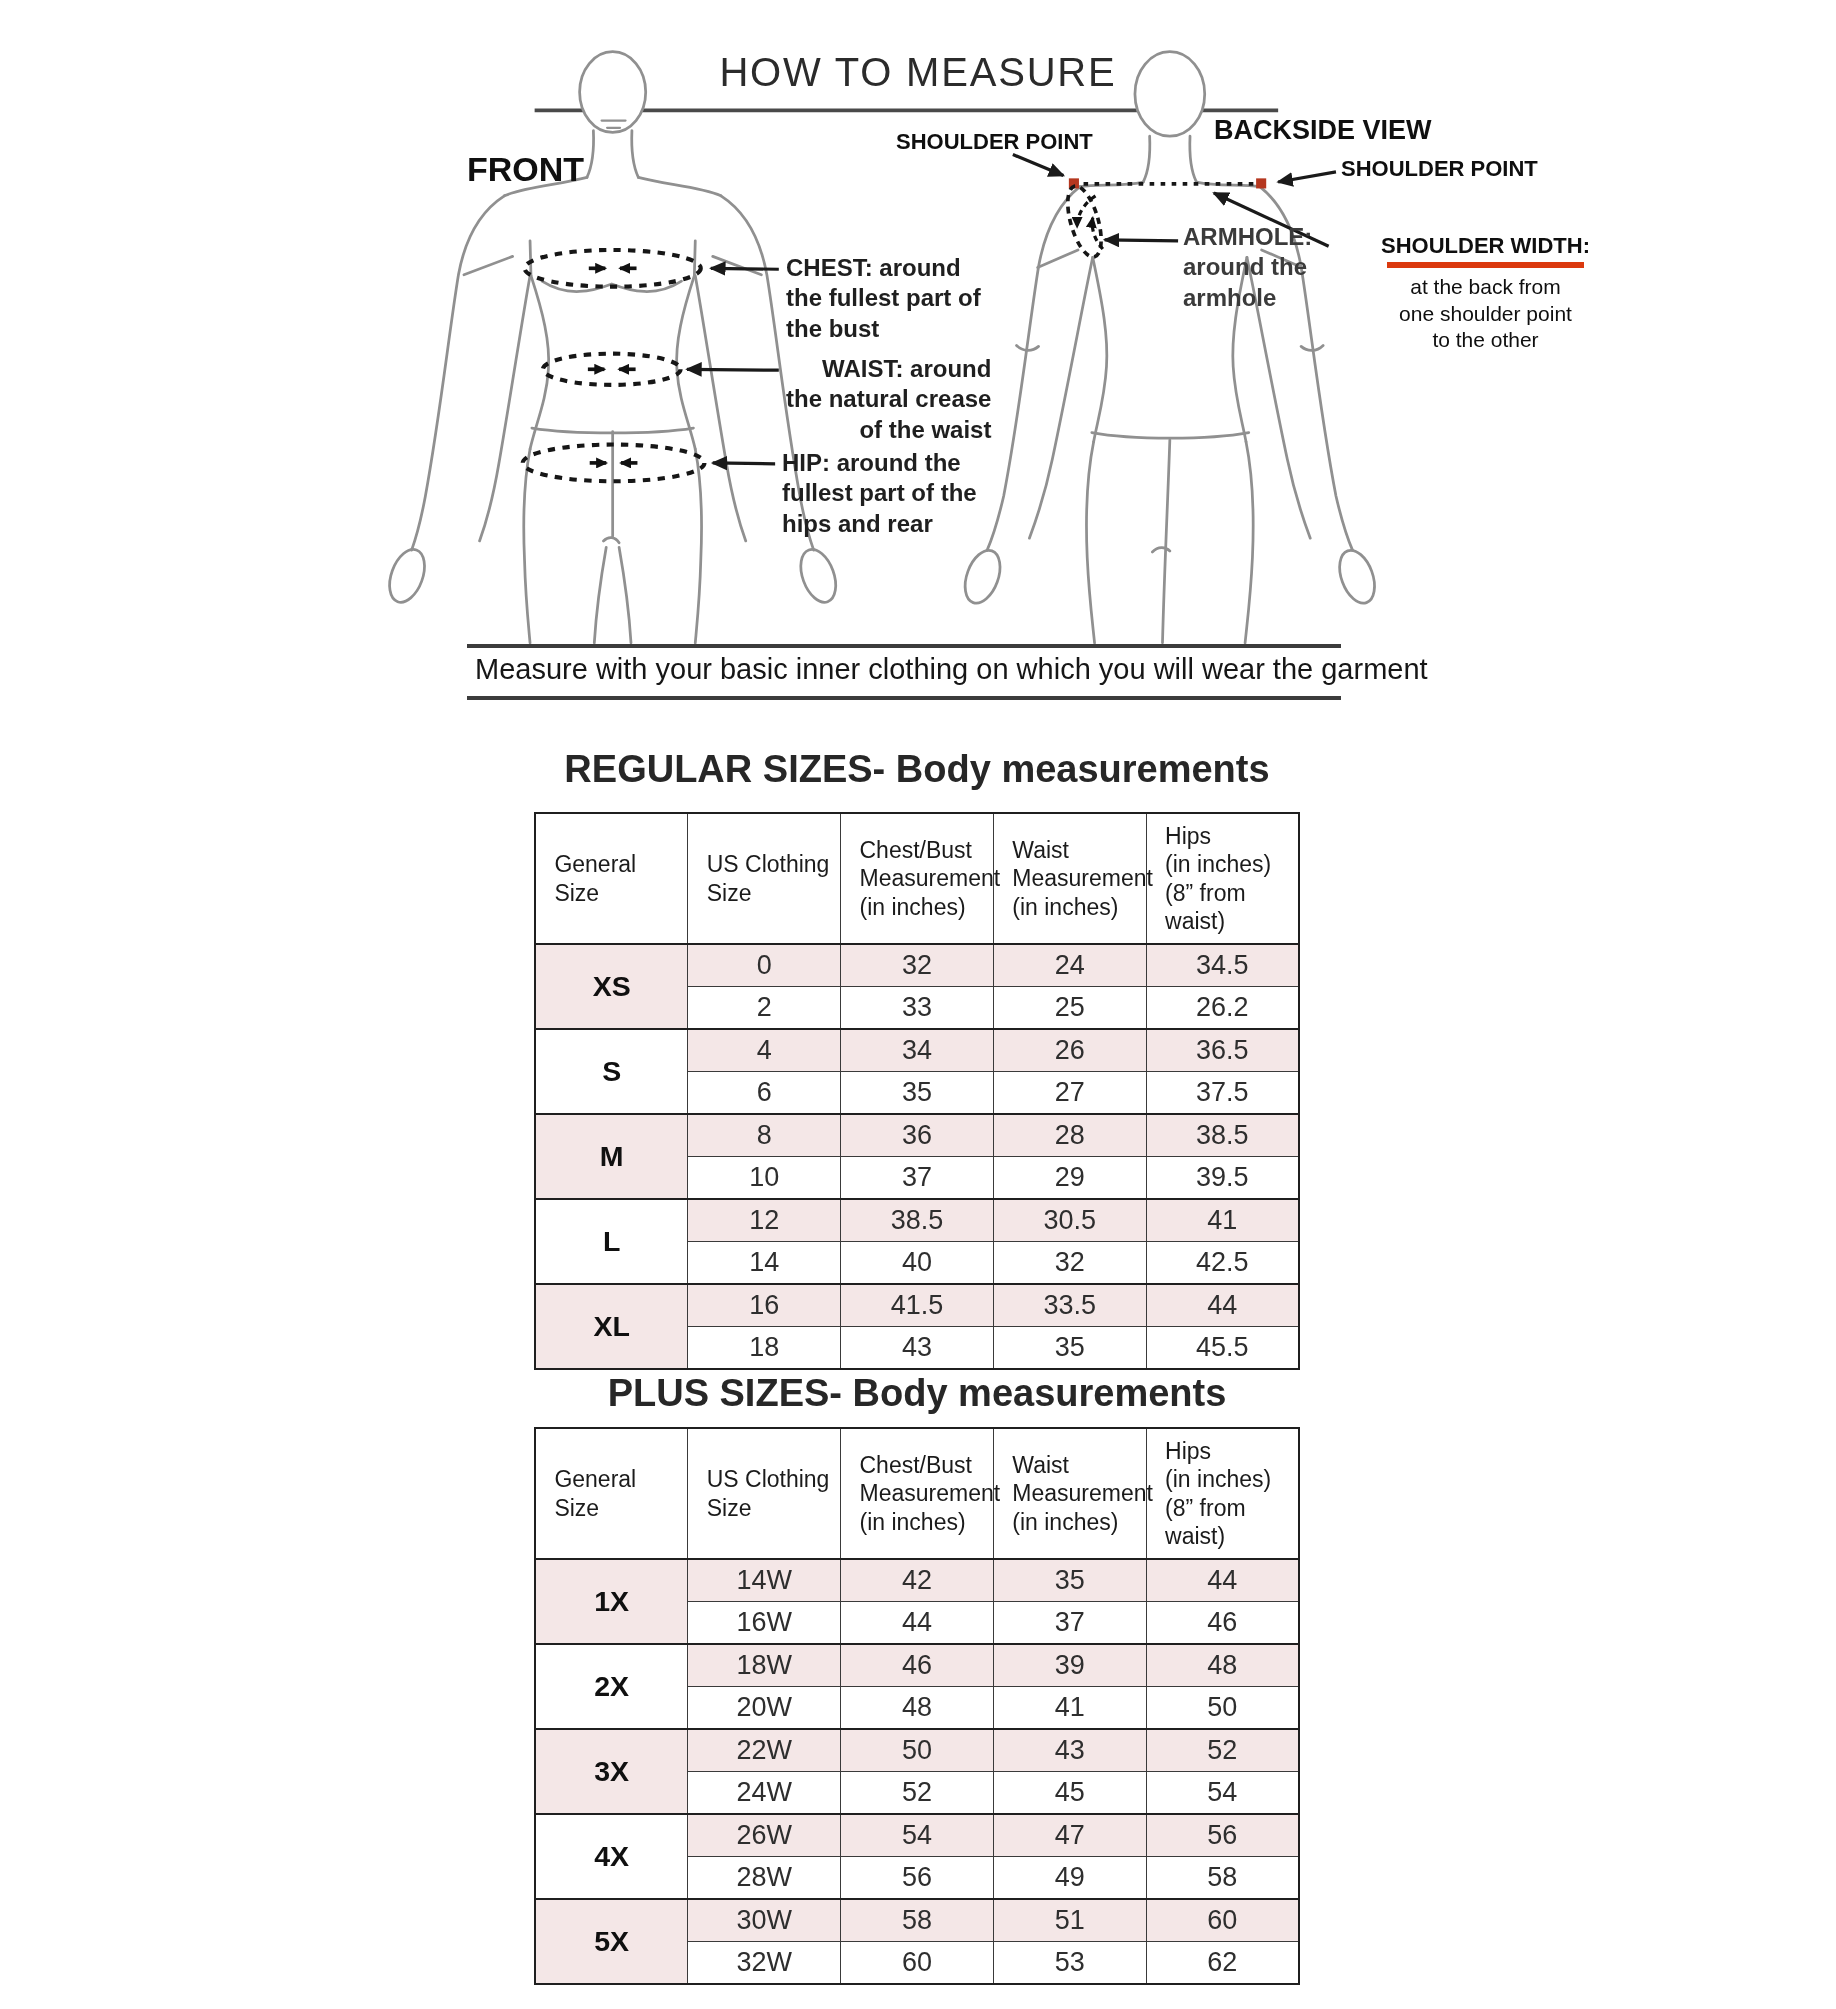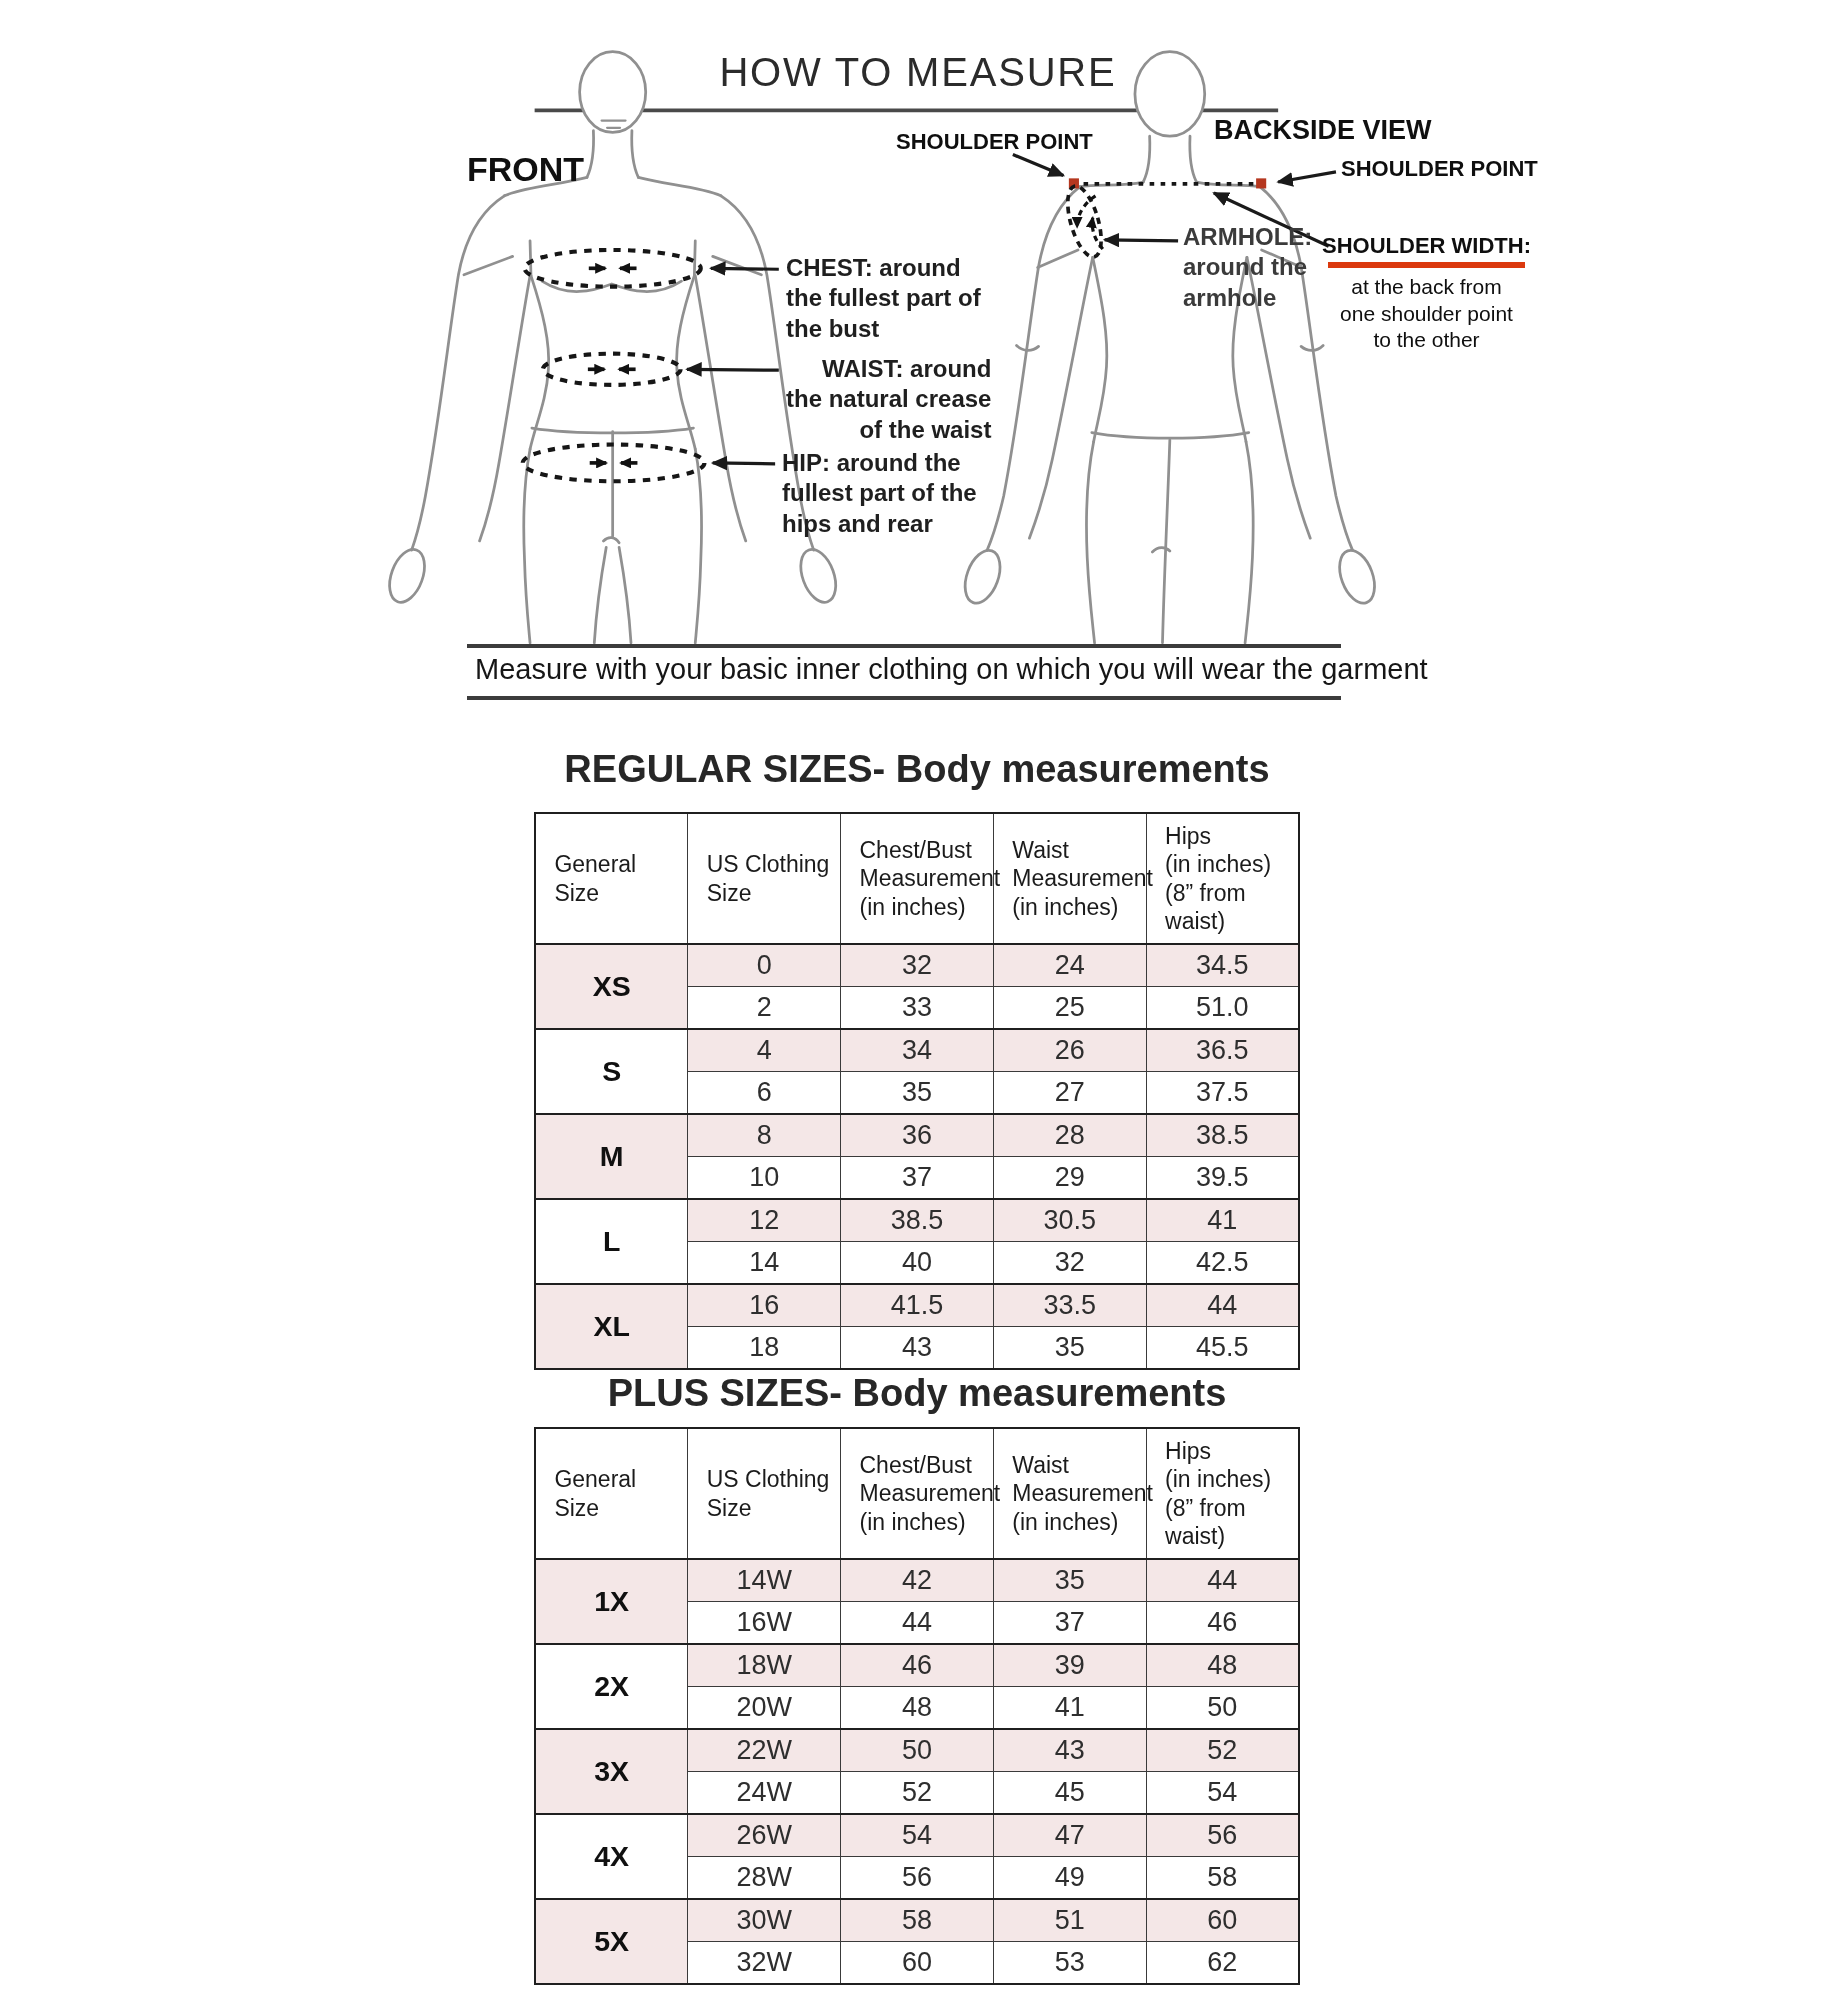--- a/index.html
+++ b/index.html
@@ -21,21 +21,21 @@
   #front-label{left:467px;top:150px;font-size:34px;}
   #back-label{left:1214px;top:115px;font-size:27px;}
   .ann{font-weight:700;color:#1f1f1f;line-height:1.27;white-space:pre-line;font-size:24px;}
   #chest-ann{left:786px;top:253px;}
   #waist-ann{left:786px;top:354px;text-align:right;}
   #hip-ann{left:782px;top:448px;}
   #armhole-ann{left:1183px;top:222px;color:#3b3b3b;}
   .sp{font-size:22px;font-weight:700;color:#0f0f0f;white-space:nowrap;}
   #sp-left{left:896px;top:129px;}
   #sp-right{left:1341px;top:156px;}
-  #sw-block{left:1311px;top:233px;width:231px;text-align:center;}
+  #sw-block{left:1370px;top:233px;width:231px;text-align:center;}
   #sw-heading{font-size:22px;font-weight:700;white-space:nowrap;color:#0f0f0f;}
   #sw-underline{width:197px;height:6.4px;background:var(--accent);margin:2.8px auto 5.5px auto;}
   #sw-desc{font-size:21px;font-weight:400;white-space:pre;line-height:1.28;color:#0f0f0f;}
   .rule{position:absolute;background:#3c3c3c;height:3.7px;}
   #note-line-top{left:467px;top:644px;width:874px;}
   #note-line-bottom{left:467px;top:696px;width:874px;}
   #note-text{left:475px;top:653px;font-size:29px;color:#161616;}
   .table-title{left:534px;width:766px;text-align:center;font-size:38px;font-weight:700;color:#272727;}
   #regular-title{top:748px;}
   #plus-title{top:1372px;}
@@ -223,21 +223,21 @@
             <td rowspan="2" class="gsize gs-pink">XS</td>
             <td class="num">0</td>
             <td class="num">32</td>
             <td class="num">24</td>
             <td class="num">34.5</td>
           </tr>
           <tr class="sub1">
             <td class="num">2</td>
             <td class="num">33</td>
             <td class="num">25</td>
-            <td class="num">51.0</td>
+            <td class="num">26.2</td>
           </tr>
           <tr class="sub0 group-start">
             <td rowspan="2" class="gsize gs-white">S</td>
             <td class="num">4</td>
             <td class="num">34</td>
             <td class="num">26</td>
             <td class="num">36.5</td>
           </tr>
           <tr class="sub1">
             <td class="num">6</td>

